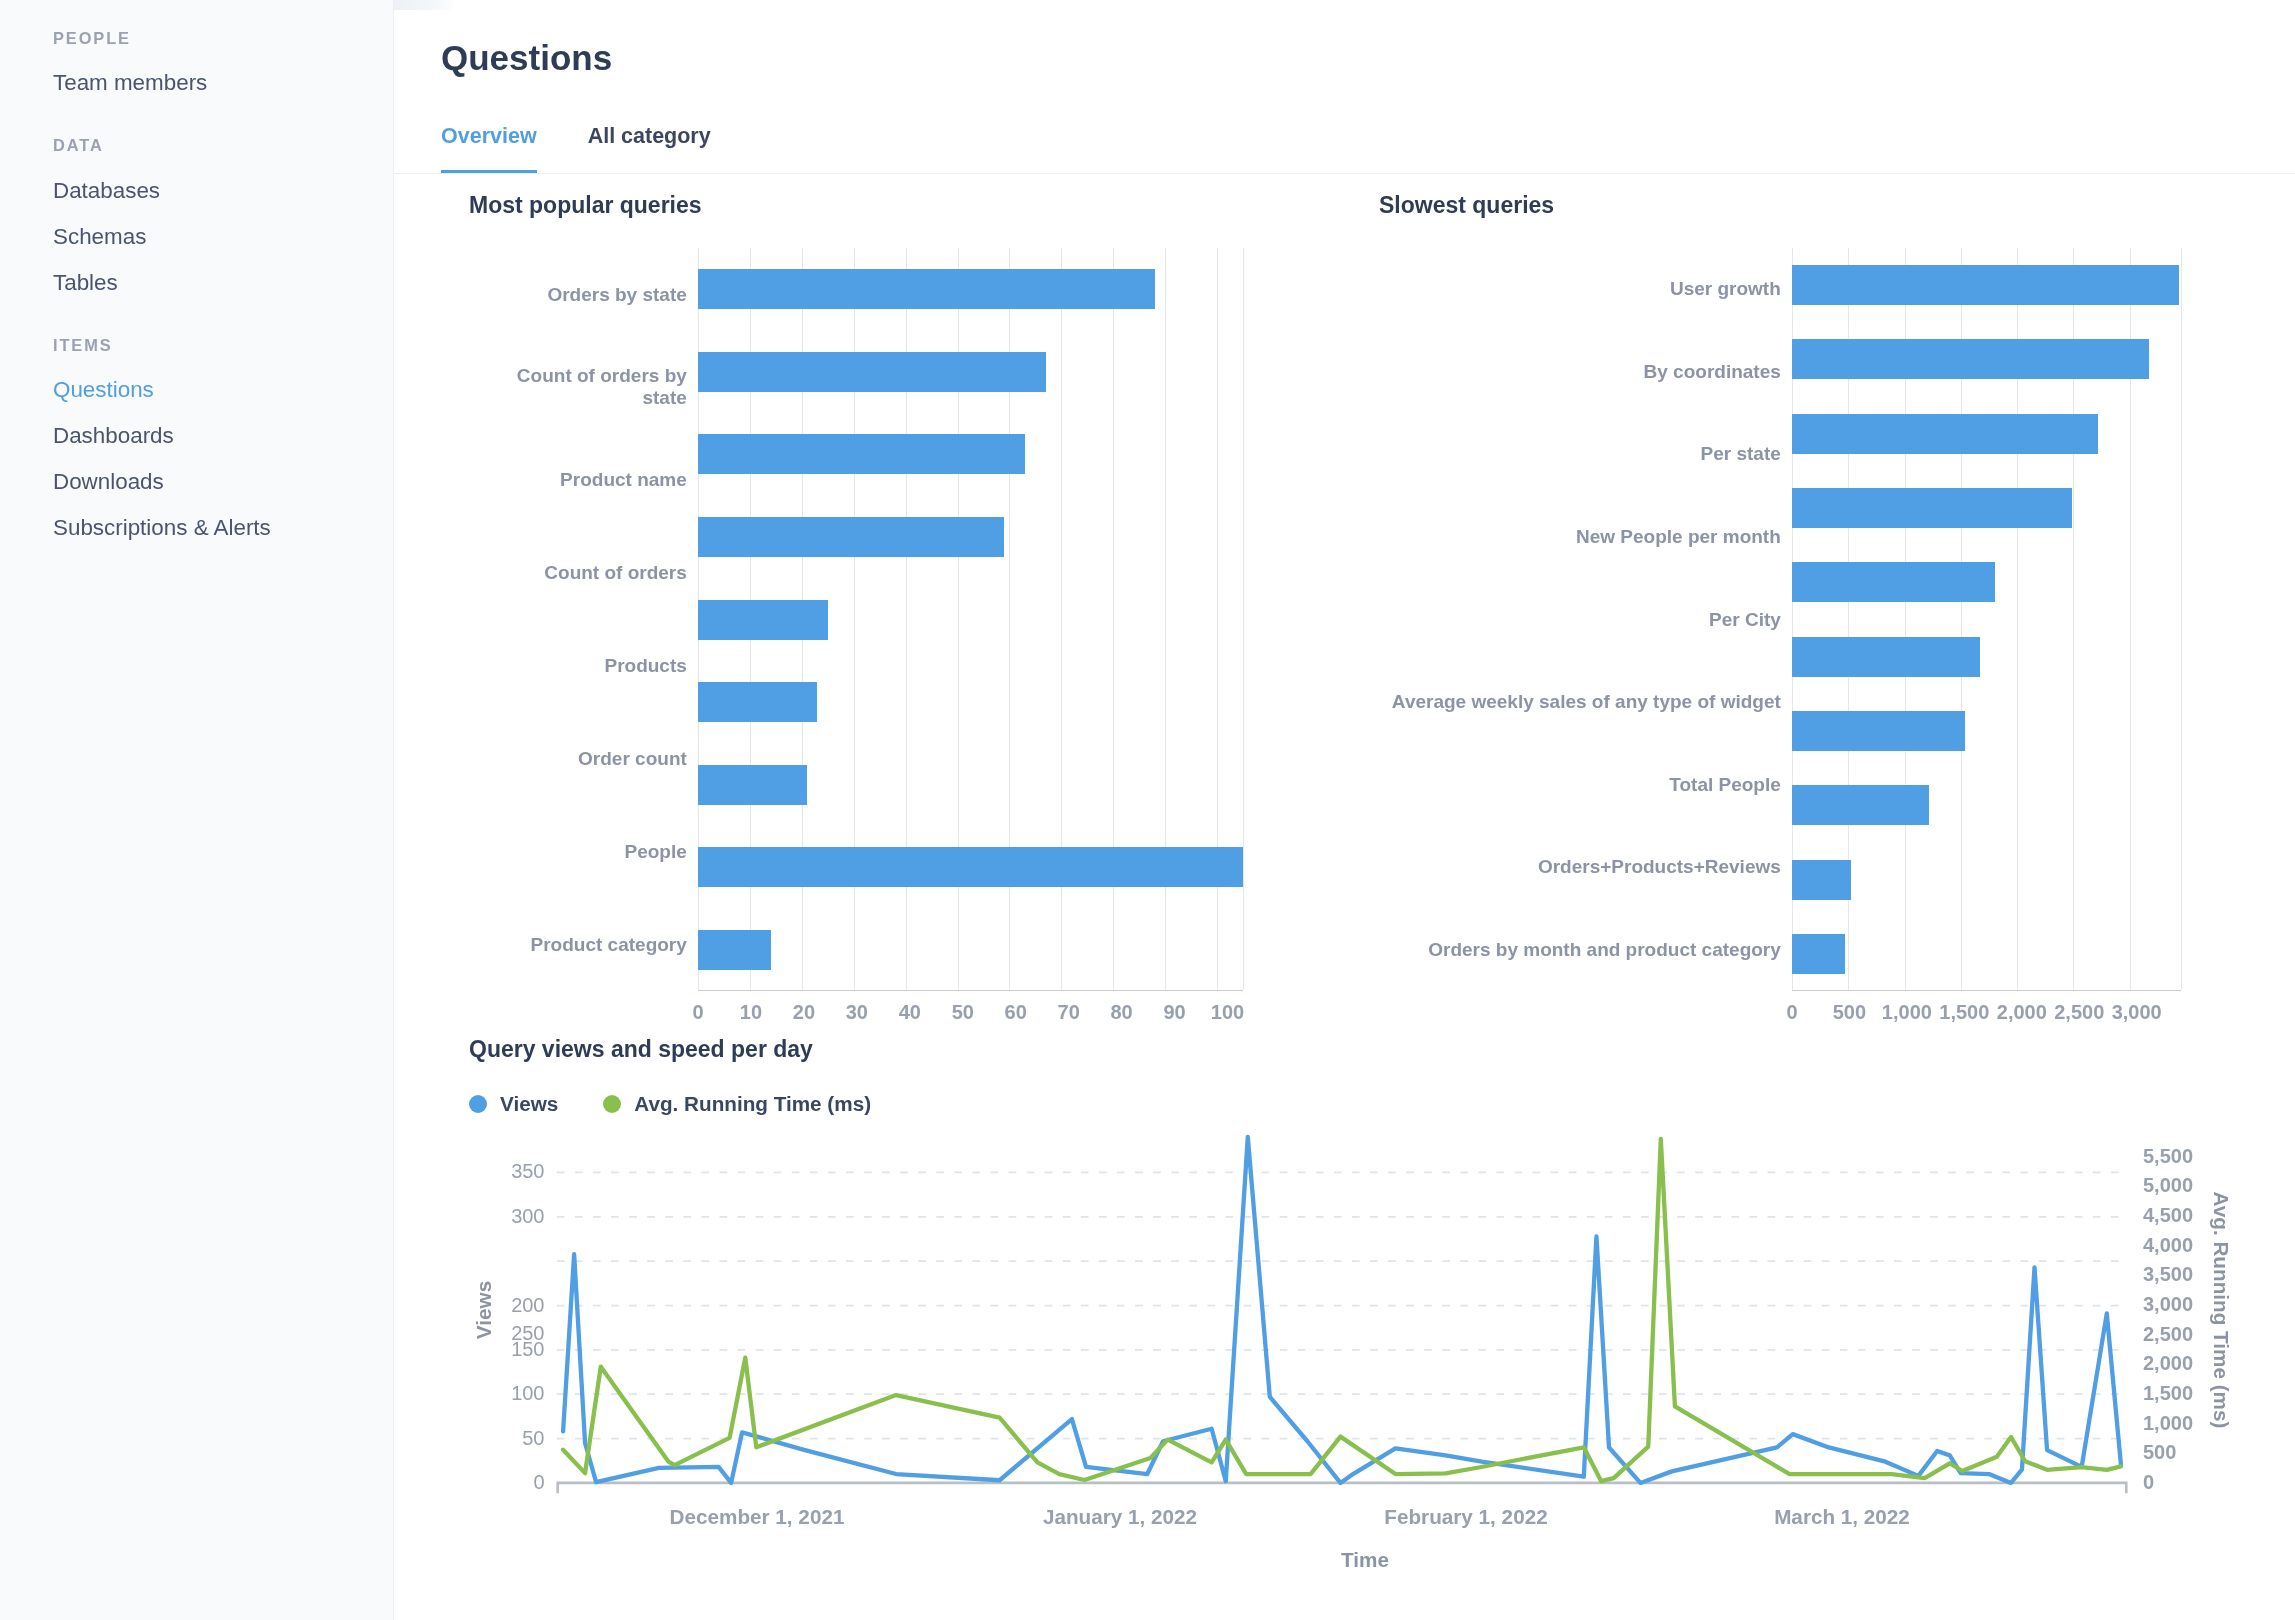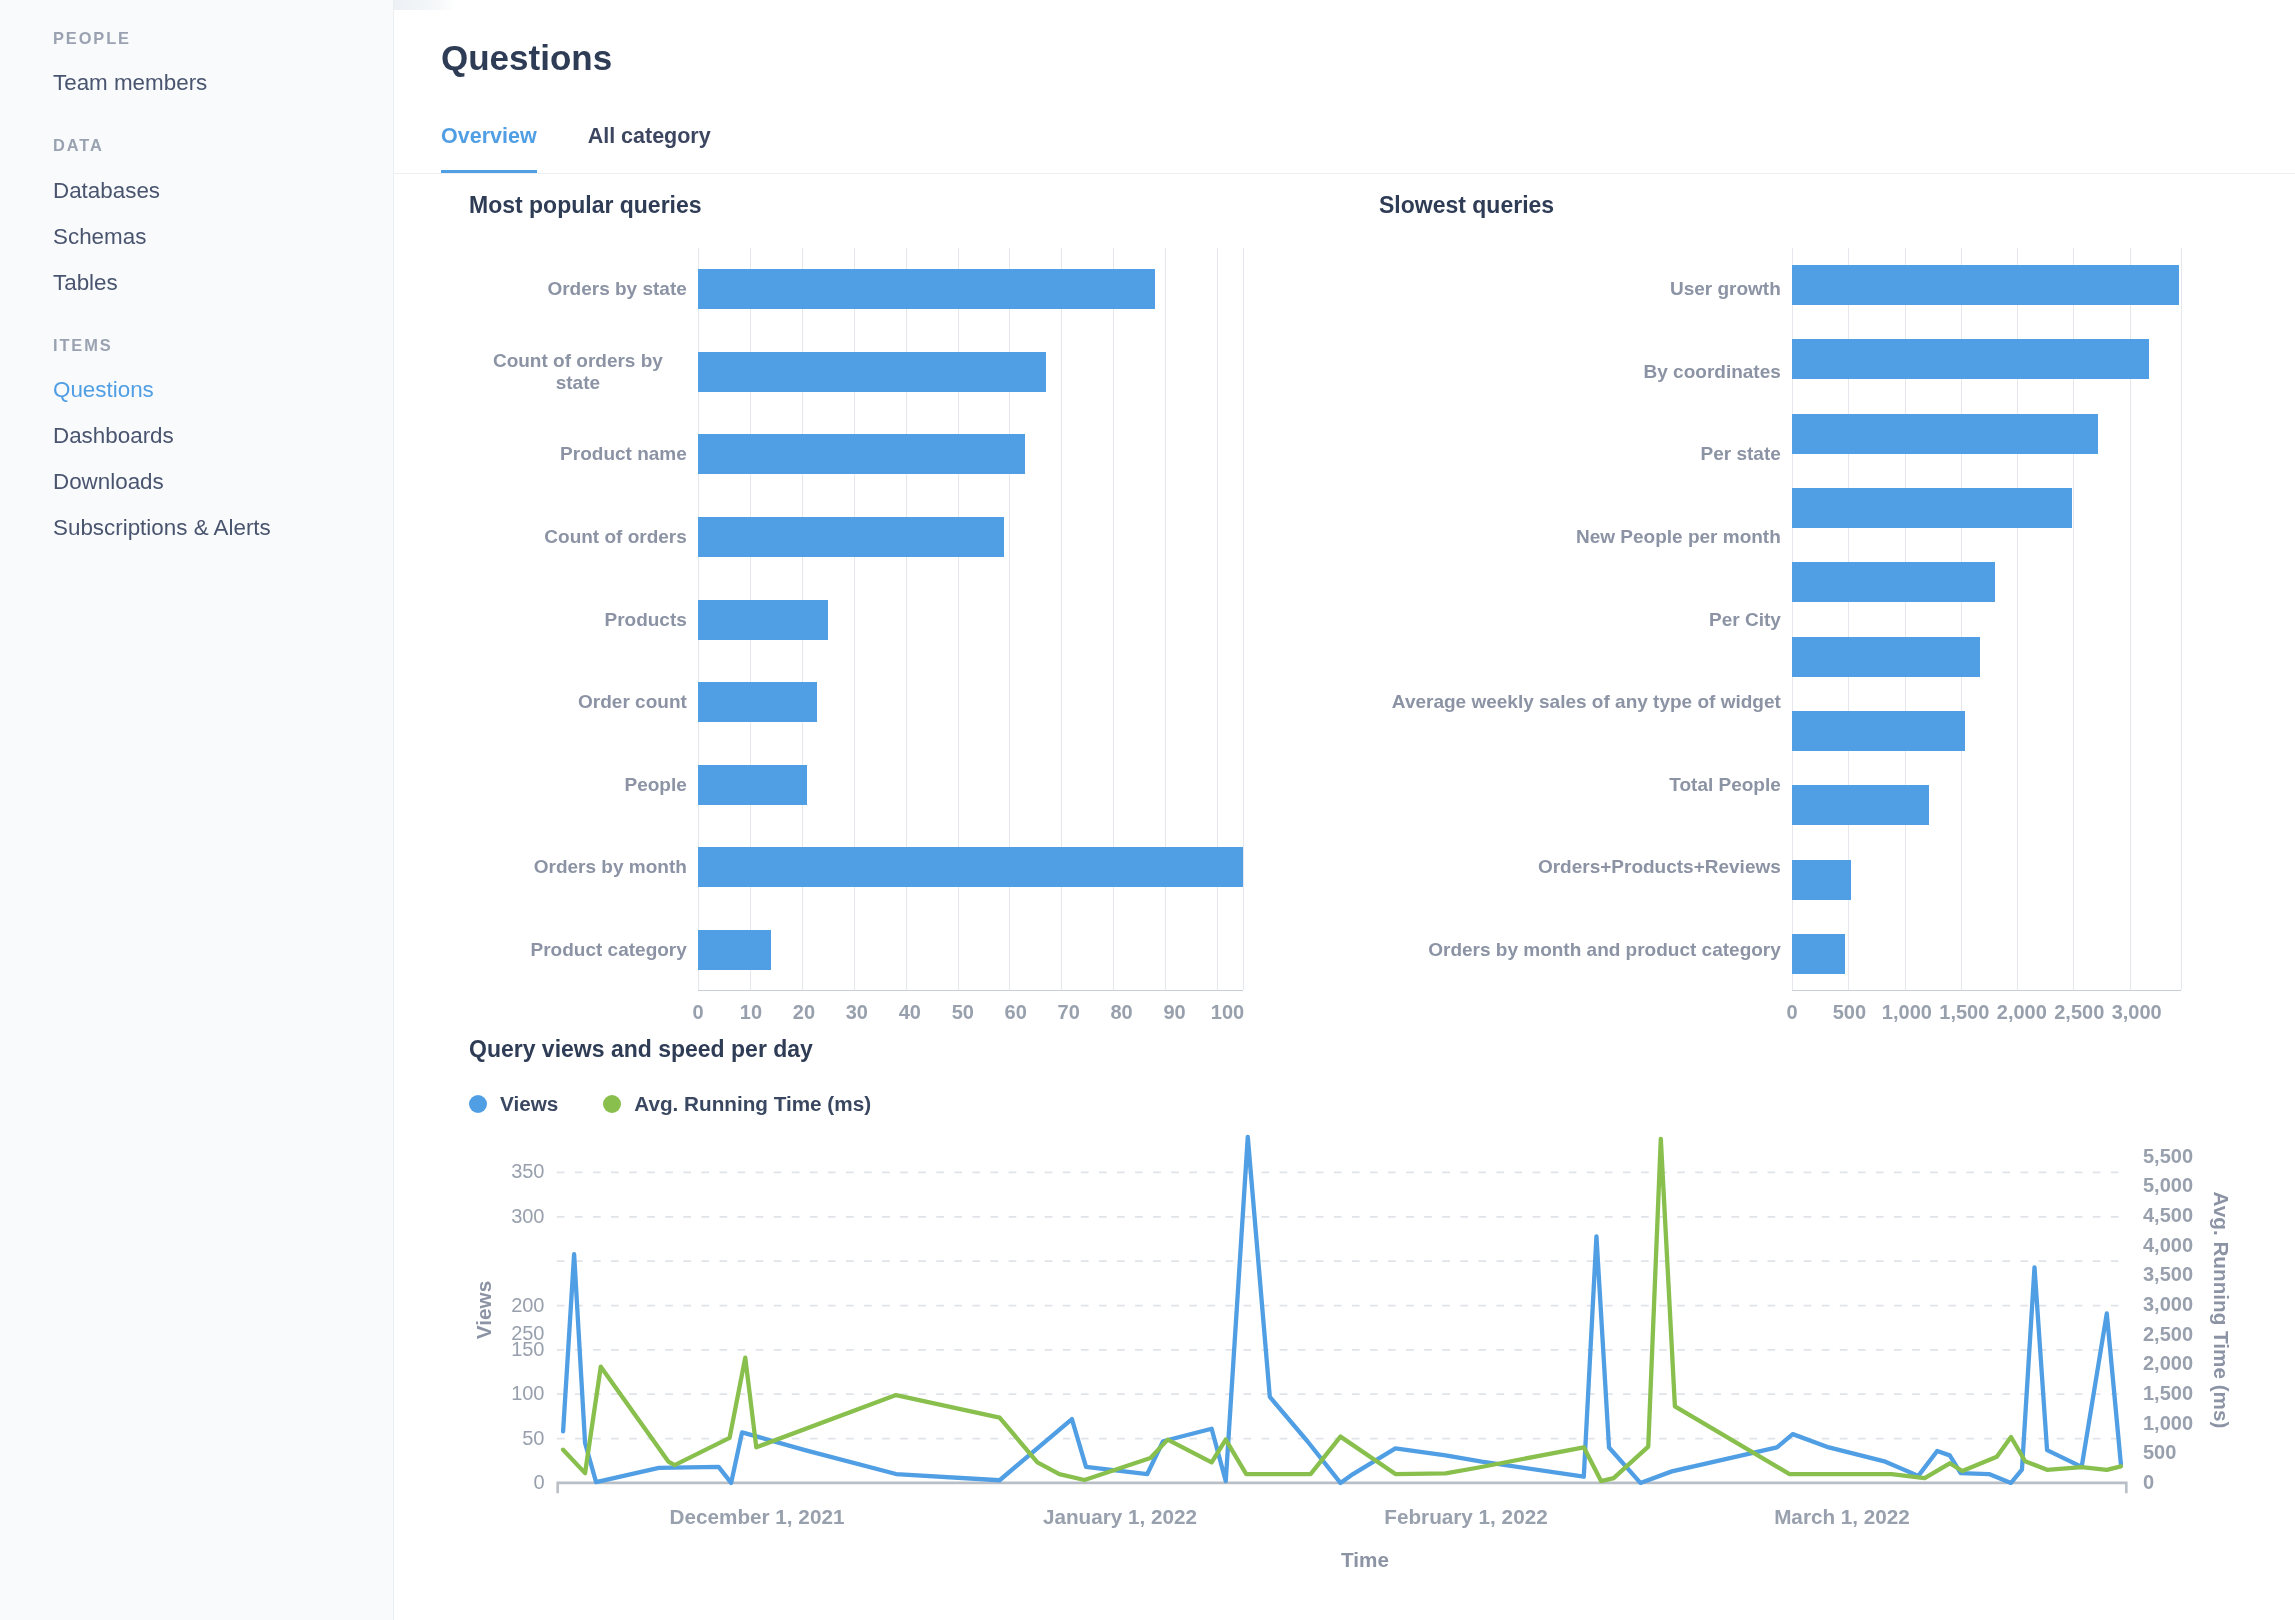--- a/index.html
+++ b/index.html
@@ -34,21 +34,21 @@
   .plot-zone { display:flex; }
   .labels-col { display:flex; flex-direction:column; }
   .bars-col { position:relative; border-bottom:1.7px solid #c9cdd4; }
   #chart-popular .labels-col { width:229px; }
   #chart-popular .bars-col { width:545px; }
   #chart-slowest .labels-col { width:413px; }
   #chart-slowest .bars-col { width:389px; }
   .labels-col, .bars-inner { height:743px; }
   .bar-label-row, .bar-row { flex:1; display:flex; align-items:center; }
   .bar-label-row { justify-content:flex-end; }
-  .bar-label { font-size:19px; font-weight:700; color:#8b93a4; text-align:center; padding-right:11.2px; line-height:1.15; }
+  .bar-label { font-size:19px; font-weight:700; color:#8b93a4; text-align:right; padding-right:11.2px; line-height:1.15; }
   .grid { position:absolute; inset:0; }
   .gridline-v { position:absolute; top:0; bottom:0; width:0.9px; background:#e4e7ec; }
   .bars-inner { position:absolute; inset:0; display:flex; flex-direction:column; }
   .bar { height:40px; background:#509ee3; }
   .axis-row { position:relative; height:36px; }
   .x-tick { position:absolute; top:10.3px; transform:translateX(-50%); font-size:20px; font-weight:700; color:#98a0ad; }
 
   
   .line-section { position:absolute; left:0; top:0; width:1902px; height:1620px; pointer-events:none; }
   .line-section > * { pointer-events:auto; }
@@ -121,23 +121,20 @@
                 <span class="bar-label">Count of orders</span>
               </div>
               <div class="bar-label-row">
                 <span class="bar-label">Products</span>
               </div>
               <div class="bar-label-row">
                 <span class="bar-label">Order count</span>
               </div>
               <div class="bar-label-row">
                 <span class="bar-label">People</span>
-              </div>
-              <div class="bar-label-row">
-                <span class="bar-label">Orders by month</span>
               </div>
               <div class="bar-label-row">
                 <span class="bar-label">Product category</span>
               </div>
             </div>
             <div class="bars-col">
               <div class="grid">
                 <div class="gridline-v" style="left: 0%;"></div>
                 <div class="gridline-v" style="left: 9.52381%;"></div>
                 <div class="gridline-v" style="left: 19.0476%;"></div>

